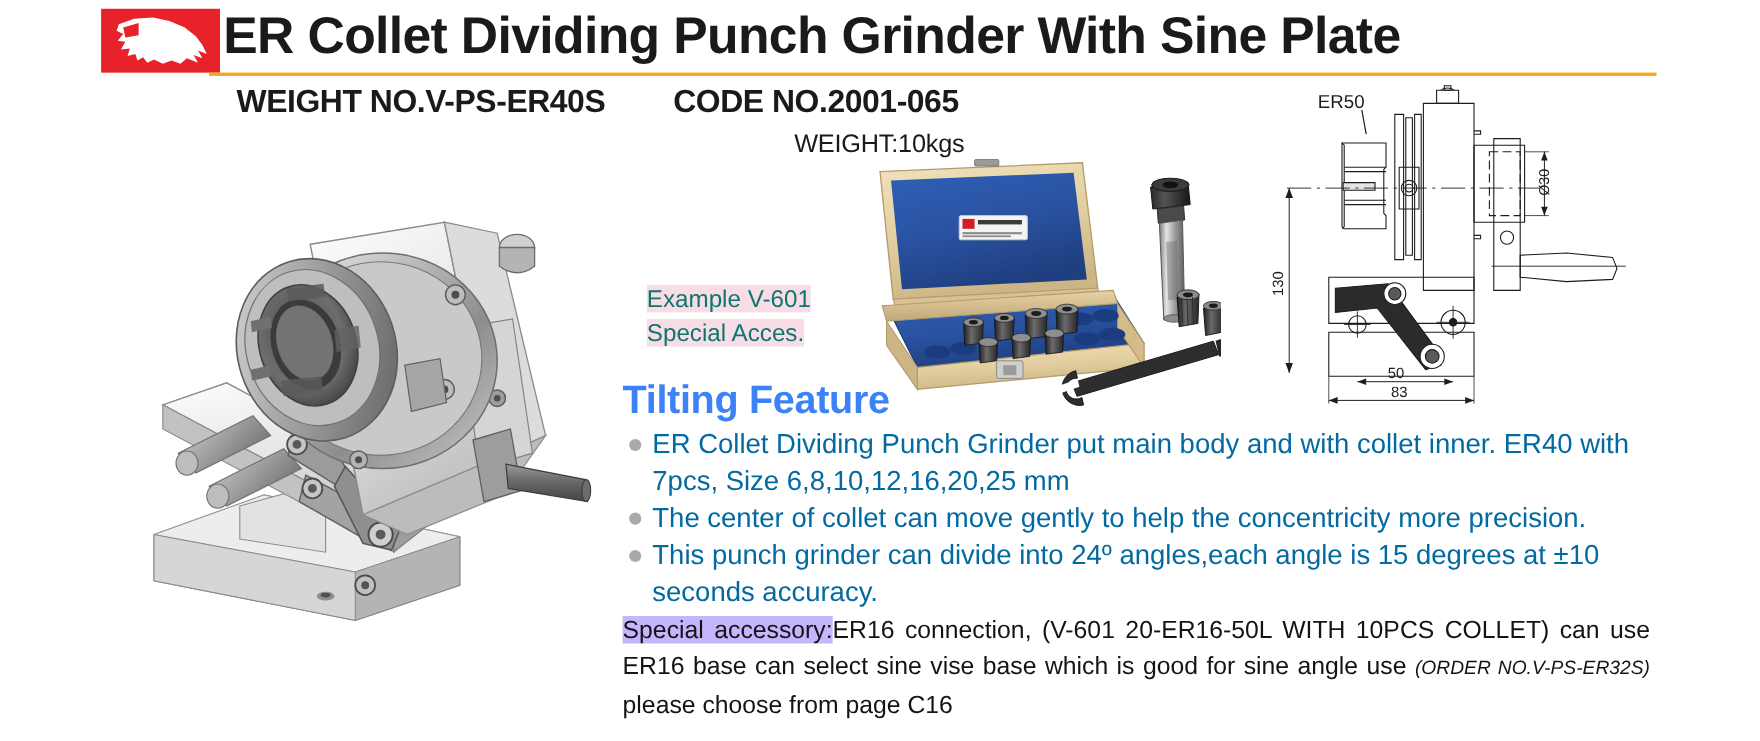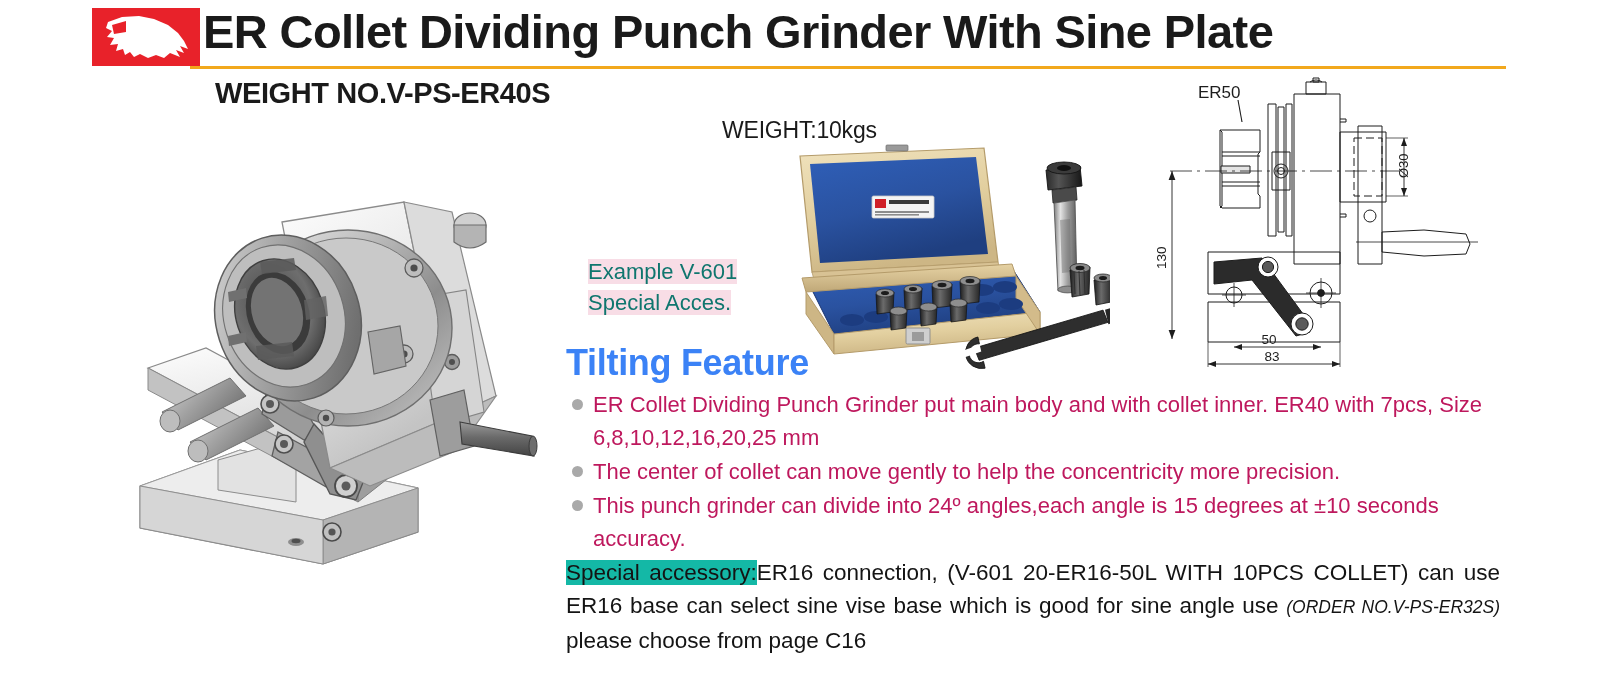--- a/index.html
+++ b/index.html
@@ -105,40 +105,40 @@
     margin: 0 0 4px 0;
     color: #3b82f6;
   }
   ul.features {
     list-style: none;
     margin: 0; padding: 0;
   }
   ul.features li {
     position: relative;
     padding-left: 27px;
-    font-size: 22px;
+    font-size: 25px;
     line-height: 33px;
-    color: #be185d;
+    color: #0369a1;
     margin-bottom: 1px;
   }
   ul.features li .bullet {
     position: absolute; left: 6px; top: 11px;
     width: 11px; height: 11px;
     border-radius: 50%;
     background: #A9A9A9;
   }
   #special-para {
     font-size: 22.5px;
     line-height: 33px;
     color: #141414;
     margin: 1px 0 0 0;
     text-align: justify;
   }
   #special-para .hl {
-    background: #14b8a6;
+    background: #c4b5fd;
   }
   #special-para .small {
     font-size: 17.5px;
     font-style: italic;
   }
 </style>
 </head>
 <body>
 
 <div id="header">
@@ -153,20 +153,21 @@
       <path d="M20 17 L34 13 L34 24 L22 26 Z" fill="#E8222A"></path>
       <circle cx="30" cy="19" r="2.2" fill="#E8222A"></circle>
     </svg>
   </div>
 
   <div id="page-title">ER Collet Dividing Punch Grinder With Sine Plate</div>
 
   <div id="title-rule"></div>
 
   <div id="order-no">WEIGHT NO.V-PS-ER40S</div>
+  <div id="code-no">CODE NO.2001-065</div>
   <div id="weight">WEIGHT:10kgs</div>
 </div>
 
 <div id="product-photo">
   <svg viewBox="0 0 430 420" xmlns="http://www.w3.org/2000/svg" aria-hidden="true">
     <defs>
       <linearGradient id="steelA" x1="0" y1="0" x2="1" y2="1">
         <stop offset="0%" stop-color="#efefef"></stop>
         <stop offset="35%" stop-color="#b9b9b9"></stop>
         <stop offset="62%" stop-color="#8d8d8d"></stop>

